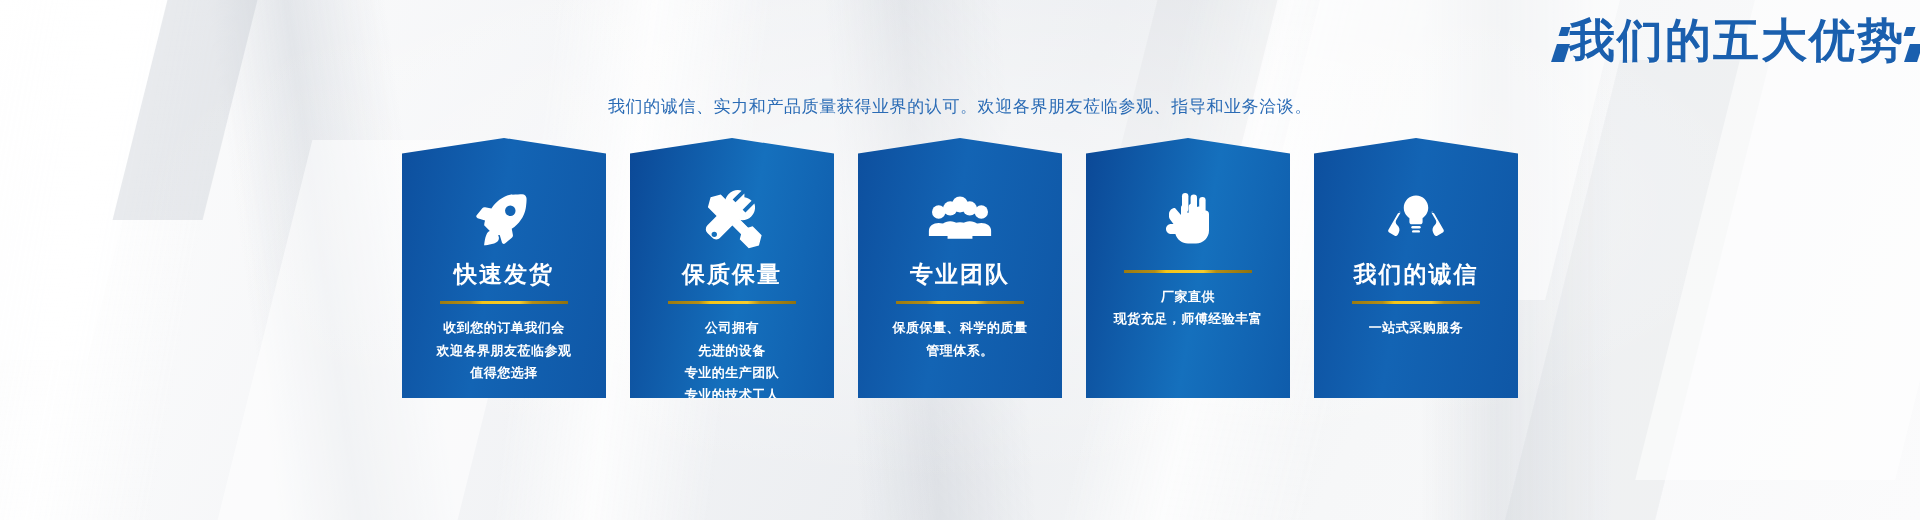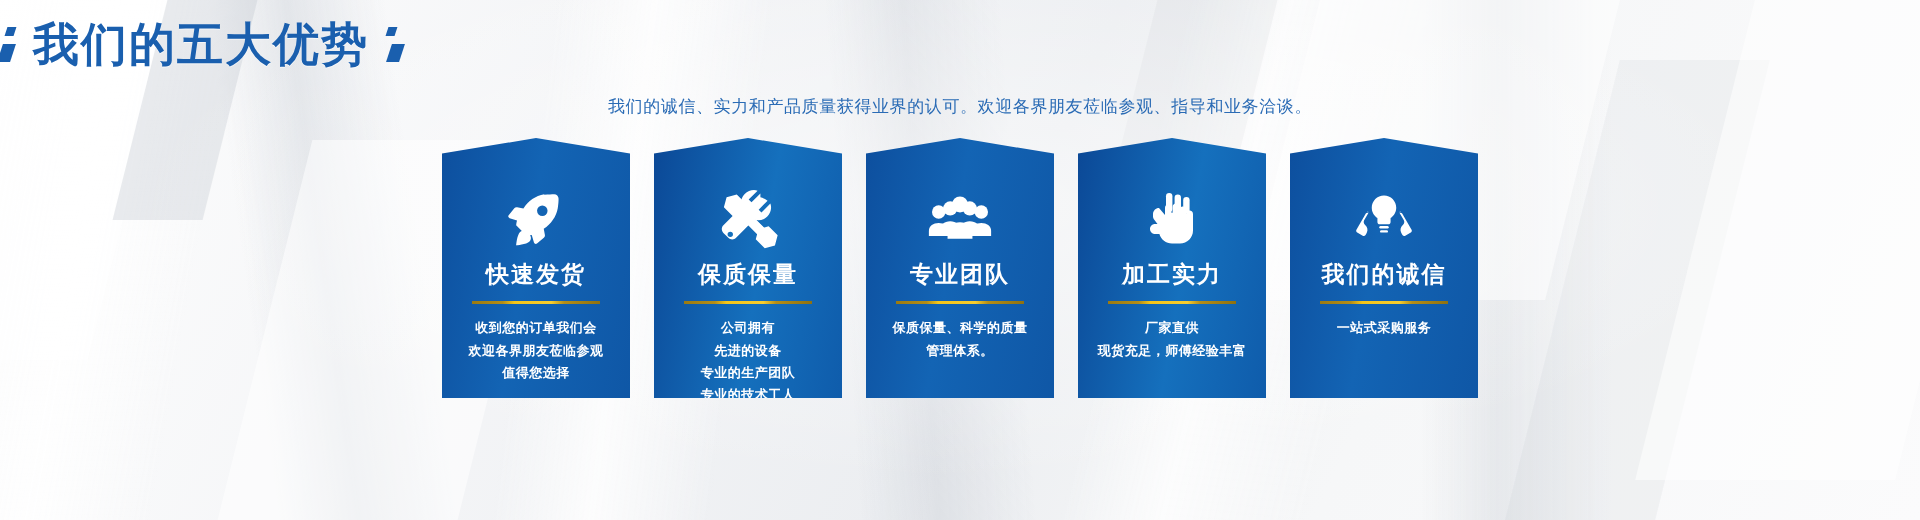--- a/index.html
+++ b/index.html
@@ -41,21 +41,21 @@
     background:radial-gradient(ellipse at 50% 40%, rgba(255,255,255,.55) 0%, rgba(255,255,255,0) 62%);
   }
 
   
   .header{
     position:absolute; left:0; right:0; top:18px;
     text-align:center;
     z-index:5;
   }
   .title-row{
-    display:flex; align-items:center; justify-content:flex-start; gap:18px;
+    display:flex; align-items:center; justify-content:flex-end; font-family:Liberation Mono, monospace;
   }
   .title{
     font-size:46px;
     font-weight:bold;
     color:#1a5fae;
     letter-spacing:2px;
     line-height:1.15;
     text-shadow:0 1px 0 rgba(255,255,255,.6);
   }
   .deco{ display:flex; align-items:center; gap:5px; }
@@ -83,21 +83,21 @@
     position:absolute;
     left:0; right:0;
     top:138px;
     display:flex;
     justify-content:center;
     gap:24px;
     z-index:4;
   }
   .card{
     position:relative;
-    width:188px;
+    width:204px;
     height:260px;
     padding-top:46px;
     text-align:center;
     color:#fff;
     -webkit-clip-path: polygon(0% 6%, 50% 0%, 100% 6%, 100% 100%, 0% 100%);
     clip-path: polygon(0% 6%, 50% 0%, 100% 6%, 100% 100%, 0% 100%);
     overflow:hidden;
   }
   .card .card-bg{
     position:absolute; inset:0;
@@ -234,21 +234,20 @@
   <div class="card alt">
     <div class="card-bg"></div>
     <div class="icon-wrap">
       <svg width="58" height="58" viewBox="0 0 58 58" aria-hidden="true">
         <rect x="23" y="2" width="6.4" height="19" rx="3.2"></rect>
         <rect x="31.6" y="3.5" width="6.4" height="18" rx="3.2"></rect>
         <rect x="40.2" y="6" width="6.4" height="16.5" rx="3.2"></rect>
         <path d="M16 17c-3.3 0-6 2.7-6 6v2.5c0 1 .3 1.9.9 2.7l3.6 4.8H12c-2.8 0-5 2.2-5 5s2.2 5 5 5h4.4c1.5 5.5 6.6 9.5 12.6 9.5h8c7.2 0 13-5.8 13-13V23c0-1.9-1.5-3.4-3.4-3.4-1.9 0-3.4 1.5-3.4 3.4v-4.2c0-1.9-1.5-3.4-3.4-3.4-1.9 0-3.4 1.5-3.4 3.4V16c0-1.9-1.5-3.4-3.4-3.4-1.9 0-3.4 1.5-3.4 3.4v5.8h-1.2V17c0-1.9-1.5-3.4-3.4-3.4S22 15.1 22 17v7z"></path>
       </svg>
     </div>
-    <div class="card-title">加工实力</div>
     <div class="divider"></div>
     <div class="card-desc">
       <div>厂家直供</div>
       <div>现货充足，师傅经验丰富</div>
     </div>
   </div>
 
   <div class="card">
     <div class="card-bg"></div>
     <div class="icon-wrap">

